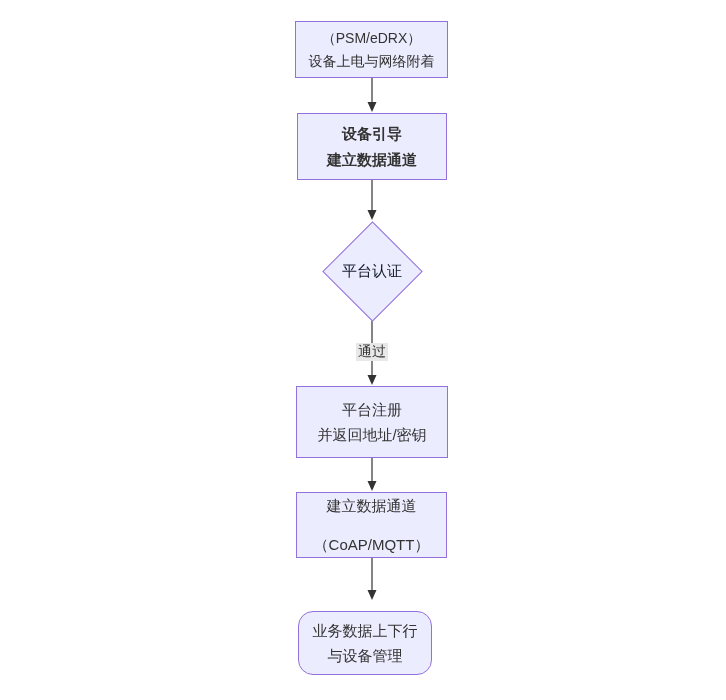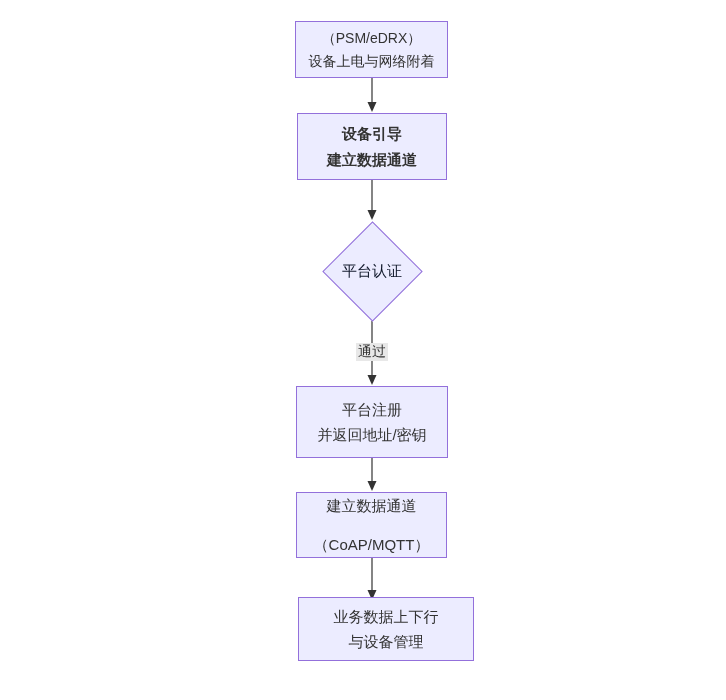--- a/index.html
+++ b/index.html
@@ -43,21 +43,21 @@
     justify-content: center;
     text-align: center;
     font-size: 15px;
     line-height: 1.7;
     color: #333333;
   }
   .n1 { left: 295px; top: 21px;  width: 153px; height: 57px; font-size: 14px; line-height: 1.6; }
   .n2 { left: 297px; top: 113px; width: 150px; height: 67px; font-weight: bold; }
   .n4 { left: 296px; top: 386px; width: 152px; height: 72px; }
   .n5 { left: 296px; top: 492px; width: 151px; height: 66px; justify-content: space-between; }
-  .n6 { left: 298px; top: 597px; width: 176px; height: 64px; }
+  .n6 { left: 298px; top: 611px; width: 134px; height: 64px; border-radius: 15px; }
   .diamond-shape {
     position: absolute;
     left: 336.5px;
     top: 235.5px;
     width: 71px;
     height: 71px;
     box-sizing: border-box;
     background: #ececff;
     border: 1.4px solid #9370db;
     transform: rotate(45deg);

